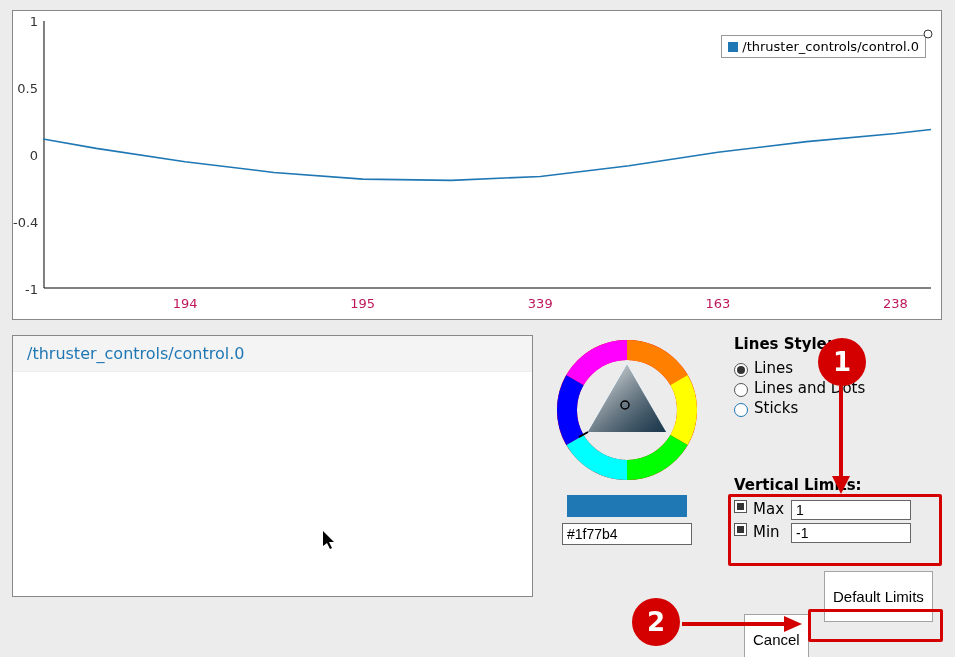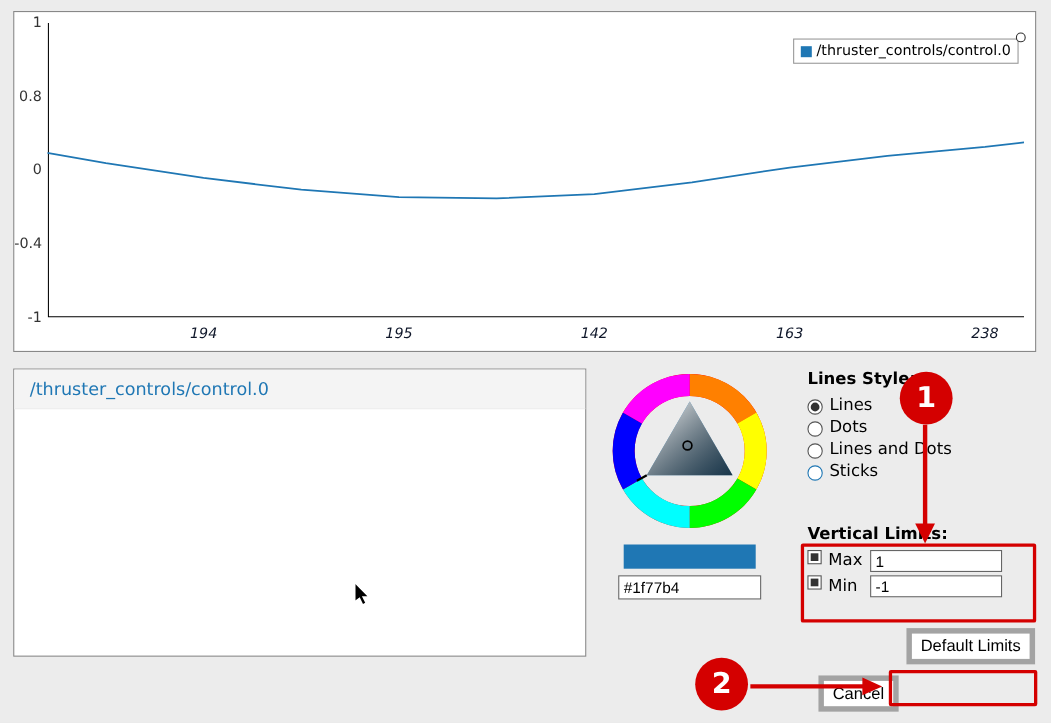--- a/index.html
+++ b/index.html
@@ -35,23 +35,22 @@
     width: 25px;
     text-align: right;
     font-size: 13px;
     color: #333;
     transform: translateY(-50%);
   }
   .x-tick {
     position: absolute;
     bottom: -22px;
     font-size: 13px;
-    color: #0f172a;
+    color: #be185d;
     transform: translateX(-50%);
-    font-style: italic;
   }
   .legend {
     position: absolute;
     top: 24px;
     right: 15px;
     border: 1px solid #999;
     background: #fff;
     padding: 3px 6px;
     font-size: 13px;
     display: flex;
@@ -170,23 +169,23 @@
   }
   .lim-row label { width: 32px; }
   .lim-input {
     width: 120px;
     font-size: 14px;
     padding: 1px 4px;
     border: 1px solid #666;
     background: #fff;
   }
   .btn {
-    border: 5px solid #a3a3a3;
-    background: #fff;
-    padding: 3px 8px;
+    border: 1px solid #a3a3a3;
+    background: #fff;
+    padding: 16px 8px;
     font-size: 15px;
     cursor: pointer;
   }
   .default-limits-btn {
     position: absolute;
     left: 90px;
     top: 236px;
   }
   .cancel-btn {
     position: absolute;
@@ -224,28 +223,28 @@
 <div class="chart-area">
   <div class="chart-inner">
     <svg id="chart-svg" width="100%" height="100%" viewBox="0 0 890 270" preserveAspectRatio="none">
 
       <path d="M 1 0 L 1 269 L 890 269" stroke="#000" stroke-width="1" fill="none"></path>
 
       <path id="curve-path" stroke="#1f77b4" stroke-width="1.6" fill="none" d="M0.0 118.8 L53.4 128.3 L142.4 141.8 L231.4 152.6 L320.4 159.3 L409.4 160.6 L498.4 156.6 L587.4 145.8 L676.4 132.3 L765.4 121.5 L854.4 113.4 L890.0 109.3 "></path>
     </svg>
     
     <span class="y-tick" style="top:0%">1</span>
-    <span class="y-tick" style="top:25%">0.8</span>
+    <span class="y-tick" style="top:25%">0.5</span>
     <span class="y-tick" style="top:50%">0</span>
     <span class="y-tick" style="top:75%">-0.4</span>
     <span class="y-tick" style="top:100%">-1</span>
     
     <span class="x-tick" style="left:16%">194</span>
     <span class="x-tick" style="left:36%">195</span>
-    <span class="x-tick" style="left:56%">142</span>
+    <span class="x-tick" style="left:56%">339</span>
     <span class="x-tick" style="left:76%">163</span>
     <span class="x-tick" style="left:96%">238</span>
   </div>
 
   <div class="legend">
     <span class="legend-swatch"></span>
     <span>/thruster_controls/control.0</span>
   </div>
 
   <svg style="position:absolute;top:18px;right:8px" width="10" height="10">
@@ -298,24 +297,20 @@
   </div>
 
   <div class="options-panel">
     <div class="section-title">Lines Style:</div>
     <div class="radio-row">
       <span class="radio checked"></span>
       <span>Lines</span>
     </div>
     <div class="radio-row">
       <span class="radio"></span>
-      <span>Dots</span>
-    </div>
-    <div class="radio-row">
-      <span class="radio"></span>
       <span>Lines and Dots</span>
     </div>
     <div class="radio-row">
       <span class="radio blue"></span>
       <span>Sticks</span>
     </div>
 
     <div class="limits-box">
       <div class="section-title">Vertical Limits:</div>
       <div class="lim-row">

